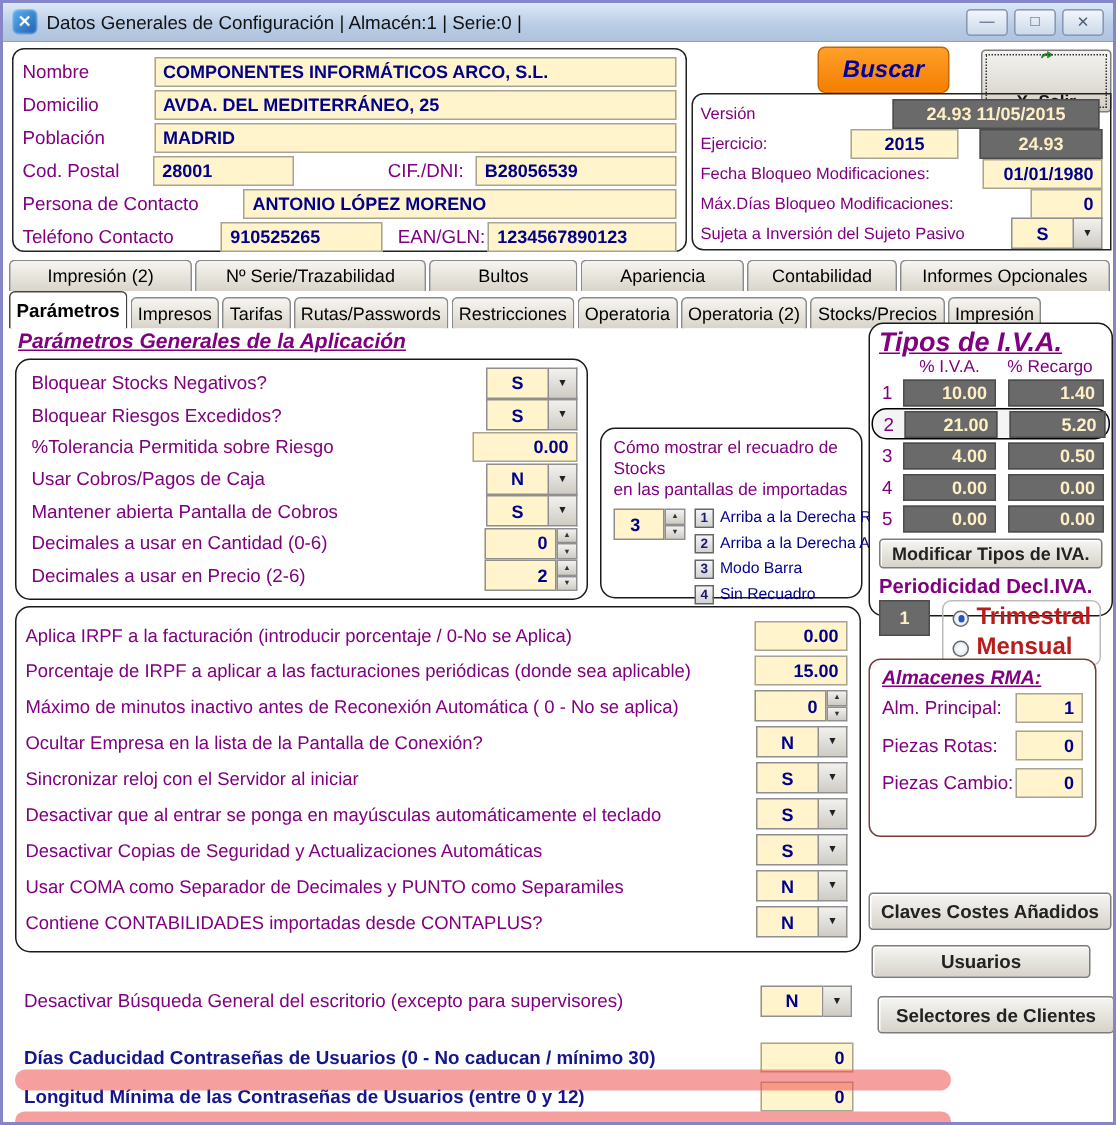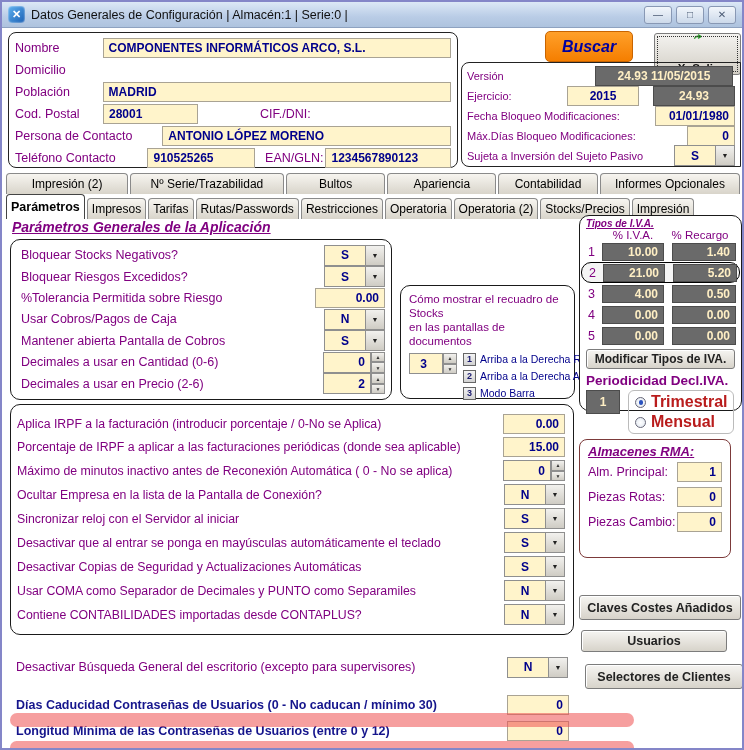--- a/index.html
+++ b/index.html
@@ -91,21 +91,21 @@
   .stocks-box .tline { color:#800080; font-size:11.5px; line-height:14px; }
   .stocks-body { display:flex; margin-top:3px; gap:6px; }
   .opt-list { display:flex; flex-direction:column; gap:1px; }
   .opt { display:flex; align-items:center; gap:4px; height:16px; }
   .opt .numbox { width:13px; height:13px; border:1px solid #666; background:linear-gradient(#f4f4f4,#d2d2d2);
                  color:#1a1a6e; font-size:9px; font-weight:bold; display:flex; align-items:center; justify-content:center; }
   .opt .optlbl { color:#00008B; font-size:10.5px; white-space:nowrap; }
 
   
   .iva-panel { position:absolute; left:577px; top:213px; width:163px; height:196px; padding:2px 6px; }
-  .iva-title { color:#800080; font-size:10px; font-weight:bold; font-style:italic; text-decoration:underline; }
+  .iva-title { color:#800080; font-size:18px; font-weight:bold; font-style:italic; text-decoration:underline; }
   .iva-heads { display:grid; grid-template-columns:16px 62px 72px; font-size:11.5px; color:#800080; }
   .iva-heads span { text-align:center; }
   .iva-row { display:grid; grid-template-columns:16px 62px 8px 64px; align-items:center; height:21px; }
   .iva-row .num { color:#800080; font-size:12.5px; text-align:left; padding-left:2px; }
   .iva-row .darkbox { justify-content:flex-end; padding-right:5px; height:18px; }
   .iva-row.selected { border:1px solid #000; border-radius:10px; background:#f4f4f4; margin:0 -5px; padding:0 5px; }
   .iva-modify { width:100%; height:20px; margin-top:3px; font-size:12px; }
   .period-title { color:#800080; font-weight:bold; font-size:13.5px; margin-top:4px; white-space:nowrap; }
   .period-row { display:flex; gap:8px; margin-top:2px; align-items:flex-start; }
   .period-row .darkbox { width:34px; height:24px; }
@@ -161,29 +161,31 @@
     </div>
   </div>
 
   <div class="company-box grp">
     <div class="crow">
       <span class="lbl" style="width:88px">Nombre</span>
       <div class="field" style="width:350px">COMPONENTES INFORMÁTICOS ARCO, S.L.</div>
     </div>
     <div class="crow">
       <span class="lbl" style="width:88px">Domicilio</span>
+      <div class="field" style="width:350px">AVDA. DEL MEDITERRÁNEO, 25</div>
     </div>
     <div class="crow">
       <span class="lbl" style="width:88px">Población</span>
       <div class="field" style="width:350px">MADRID</div>
     </div>
     <div class="crow">
       <span class="lbl" style="width:88px">Cod. Postal</span>
       <div class="field" style="width:95px">28001</div>
       <span class="lbl" style="margin-left:62px">CIF./DNI:</span>
+      <div class="field" style="width:135px;margin-left:8px">B28056539</div>
     </div>
     <div class="crow">
       <span class="lbl" style="width:148px">Persona de Contacto</span>
       <div class="field" style="width:290px">ANTONIO LÓPEZ MORENO</div>
     </div>
     <div class="crow">
       <span class="lbl" style="width:133px">Teléfono Contacto</span>
       <div class="field" style="width:108px">910525265</div>
       <span class="lbl" style="margin-left:10px">EAN/GLN:</span>
       <div class="field" style="width:126px;margin-left:2px">1234567890123</div>
@@ -299,21 +301,21 @@
         <span class="spin-btns">
             <span>▲</span>
             <span>▼</span>
           </span>
       </div>
     </div>
   </div>
 
   <div class="stocks-box grp">
     <div class="tline">Cómo mostrar el recuadro de Stocks</div>
-    <div class="tline">en las pantallas de documentos</div>
+    <div class="tline">en las pantallas de importadas</div>
     <div class="stocks-body">
       <div class="spin" style="margin-top:2px">
         <span class="spin-val" style="width:34px;justify-content:center">3</span>
         <span class="spin-btns">
             <span>▲</span>
             <span>▼</span>
           </span>
       </div>
       <div class="opt-list">
         <div class="opt">

